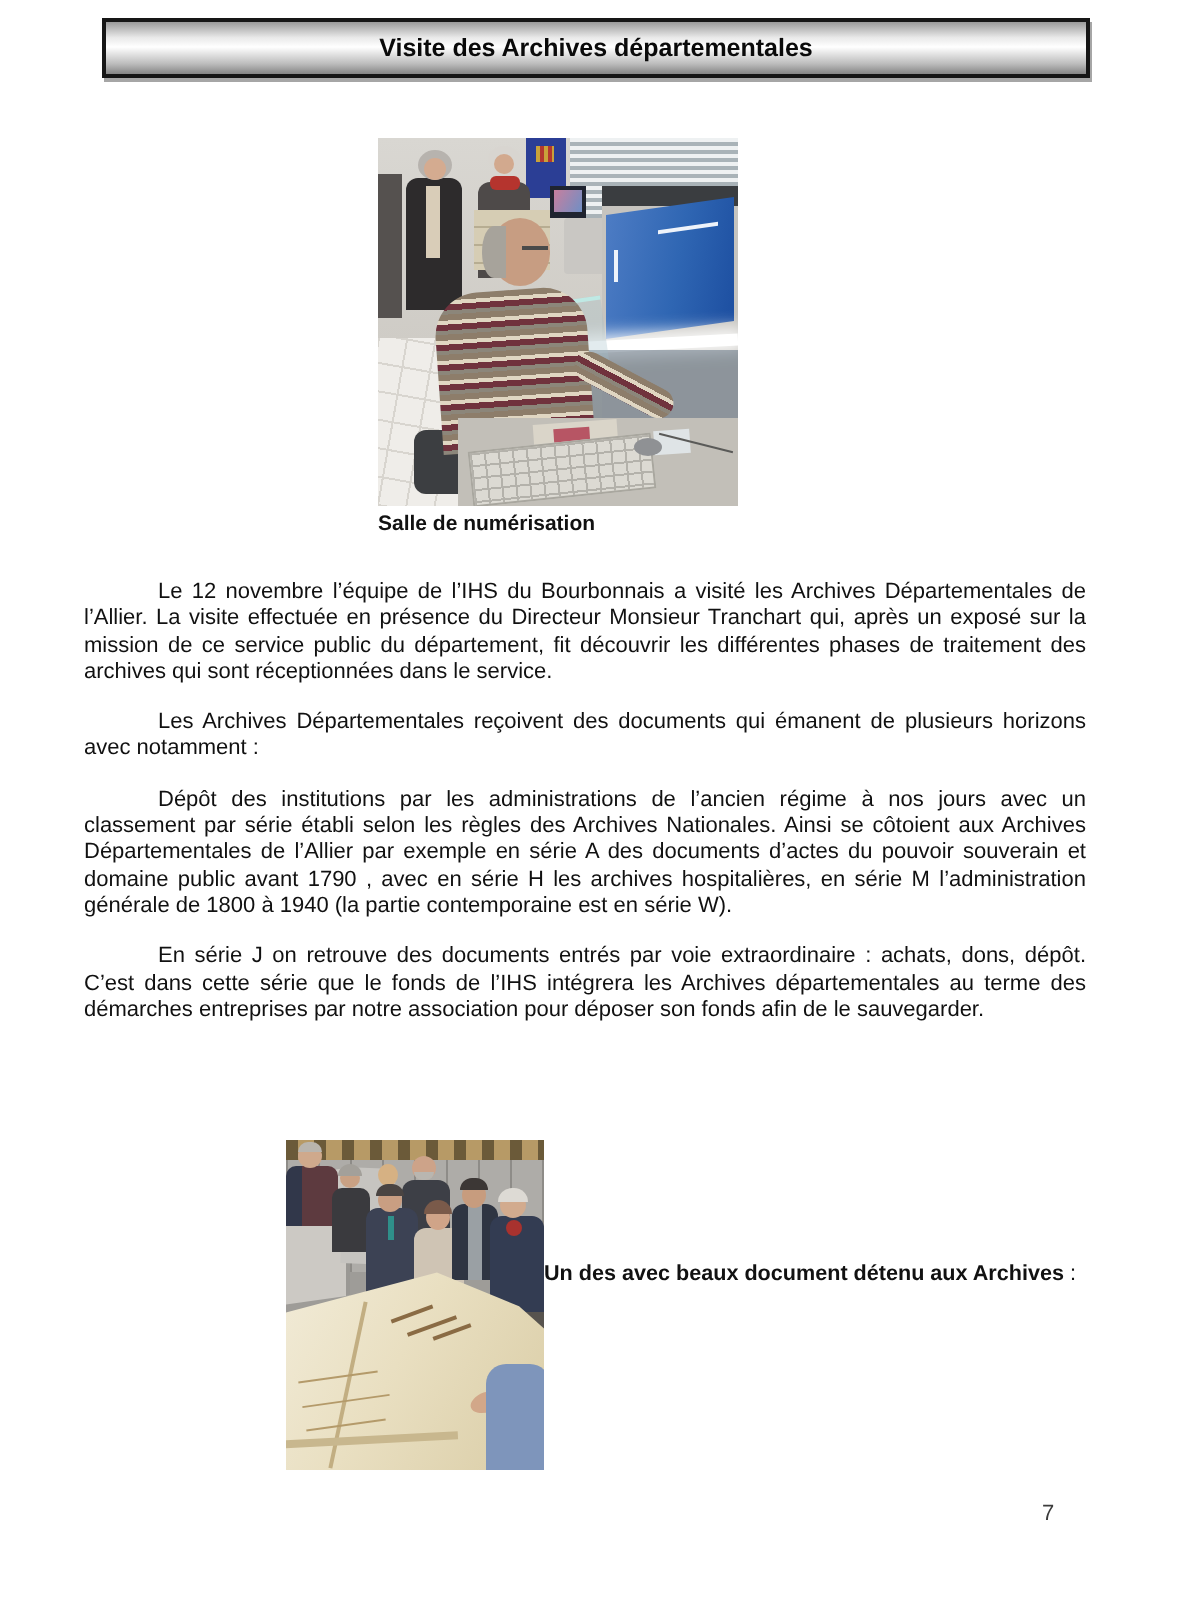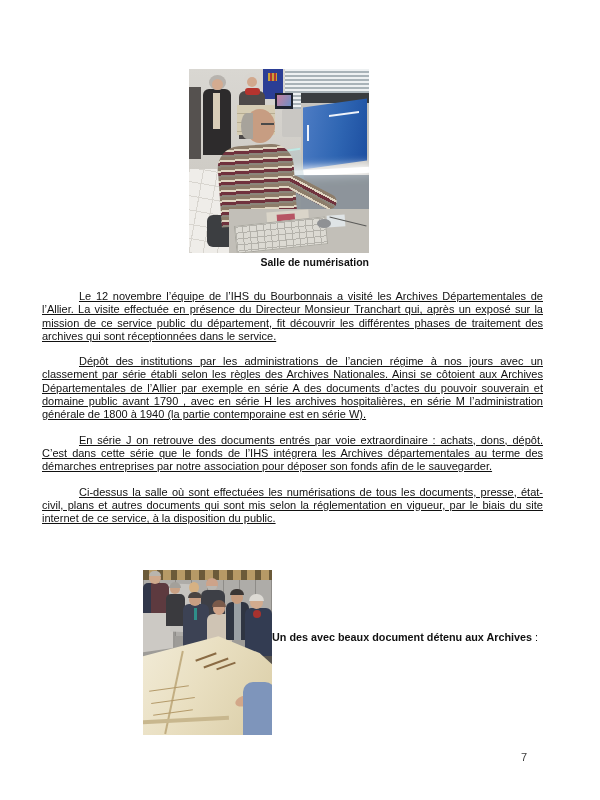--- a/index.html
+++ b/index.html
@@ -8,24 +8,24 @@
   .abs{position:absolute;}
 
   
   .header-bar{left:51px;top:9px;width:490px;height:26px;border:2px solid #161616;
     background:linear-gradient(180deg,#9a9a9a 0%,#e9e9e9 30%,#ffffff 48%,#e2e2e2 62%,#bdbdbd 80%,#858585 100%);
     text-align:center;line-height:26px;font-weight:bold;font-size:12.5px;color:#0a0a0a;
     box-shadow:1px 2px 0 rgba(0,0,0,0.35);}
 
   
   .body-text{left:42px;top:290px;width:501px;font-size:11px;line-height:13.3px;text-align:justify;}
-  .body-text p{margin:0 0 12px 0;text-indent:37px;text-decoration:underline;}
+  .body-text p{margin:0 0 12px 0;text-indent:37px;}
 
   
-  .caption-top{left:189px;top:256px;width:180px;text-align:right;font-weight:bold;font-size:10.5px;}
+  .caption-top{left:189px;top:256px;width:180px;text-align:left;font-weight:bold;font-size:10.5px;}
   .caption-bottom{left:260px;top:631px;width:290px;text-align:center;font-size:10.8px;line-height:13.5px;}
   .caption-bottom .b{font-weight:bold;}
   .page-number{left:512px;top:751px;width:24px;text-align:center;font-size:11px;color:#3c3c3c;}
 
   
   .photo{overflow:hidden;}
   .photo *{position:absolute;}
   .photo-top{left:189px;top:69px;width:180px;height:184px;
     background:linear-gradient(180deg,#d9d7d2 0%,#cfccc6 55%,#c3c0b8 100%);}
   .photo-bottom{left:143px;top:570px;width:129px;height:165px;background:#9e9c98;}
@@ -40,20 +40,23 @@
     background-image:repeating-linear-gradient(90deg,#b4b2ab 0 1px,transparent 1px 7px),
                      repeating-linear-gradient(180deg,#b4b2ab 0 1px,transparent 1px 6px);}
   .shelving{background-color:#aeacA8;
     background-image:repeating-linear-gradient(90deg,#8e8c88 0 1px,transparent 1px 16px);}
 </style>
 </head>
 <body>
 
 <div class="page">
 
+  <div class="abs header-bar">
+    <span>Visite des Archives départementales</span>
+  </div>
 
   <div class="abs photo photo-top">
     <div class="blinds" style="left:96px;top:0;width:84px;height:42px;"></div>
     <div style="left:0;top:18px;width:12px;height:72px;background:#55514f;"></div>
 
     <div style="left:74px;top:0;width:20px;height:30px;background:#2b3e95;"></div>
     <div style="left:79px;top:4px;width:9px;height:8px;background:repeating-linear-gradient(90deg,#c9a23a 0 2px,#b3382f 2px 4px);"></div>
 
     <div style="left:14px;top:20px;width:28px;height:66px;background:#2d2b2c;border-radius:6px 6px 0 0;"></div>
     <div style="left:24px;top:24px;width:7px;height:36px;background:#d9cdb8;"></div>
@@ -96,23 +99,23 @@
     <div style="left:138px;top:146px;width:18px;height:12px;background:#dfe4e6;transform:rotate(-4deg);"></div>
     <div class="keys" style="left:46px;top:152px;width:90px;height:26px;transform:rotate(-6deg);border:1px solid #a9a79f;"></div>
     <div class="head" style="left:128px;top:150px;width:14px;height:9px;background:#8f9194;"></div>
     <div style="left:140px;top:152px;width:38px;height:1px;background:#5a5a58;transform:rotate(14deg);"></div>
   </div>
 
   <div class="abs caption-top">Salle de numérisation</div>
 
   <div class="abs body-text">
     <p>Le 12 novembre l’équipe de l’IHS du Bourbonnais a visité les Archives Départementales de l’Allier. La visite effectuée  en présence du Directeur Monsieur Tranchart qui, après un exposé sur la mission de ce service public du département, fit découvrir les différentes phases de traitement des archives qui sont réceptionnées dans le service.</p>
+    <p>Les Archives Départementales reçoivent des documents qui émanent de plusieurs horizons avec notamment :</p>
     <p>Dépôt  des institutions par les administrations  de l’ancien régime à nos jours avec un  classement par série établi selon les règles des Archives Nationales. Ainsi se côtoient aux  Archives Départementales de l’Allier par exemple en série A  des documents d’actes du pouvoir souverain et domaine public avant 1790 , avec en série H les archives hospitalières, en série M l’administration générale de 1800 à 1940 (la partie contemporaine est en série W).</p>
     <p>En série J on retrouve des documents entrés par voie extraordinaire : achats, dons, dépôt. C’est dans cette série  que le fonds de l’IHS intégrera les Archives départementales au terme des démarches entreprises par notre association pour déposer son fonds afin de  le sauvegarder.</p>
-    <p>Ci-dessus la salle où sont effectuées les numérisations de tous les documents,  presse, état-civil, plans et autres documents qui sont mis selon la réglementation en vigueur, par le biais du site internet de ce service, à la disposition du public.</p>
   </div>
 
   <div class="abs photo photo-bottom">
     <div style="left:0;top:0;width:129px;height:12px;background:#b79a66 repeating-linear-gradient(90deg,#6b5a39 0 6px,transparent 6px 14px);"></div>
     <div class="shelving" style="left:0;top:10px;width:129px;height:56px;"></div>
     <div style="left:0;top:16px;width:30px;height:64px;background:#ccc9c4;transform:skewY(-8deg);border-right:2px solid #9a9894;"></div>
     <div style="left:28px;top:14px;width:26px;height:48px;background:#c6c4c0;transform:rotate(2deg);"></div>
     <div style="left:84px;top:80px;width:45px;height:62px;background:#57534e;"></div>
 
     <div style="left:0;top:13px;width:26px;height:30px;background:linear-gradient(90deg,#31374a 30%,#5d3a3f 30%);border-radius:5px 5px 0 0;"></div>

